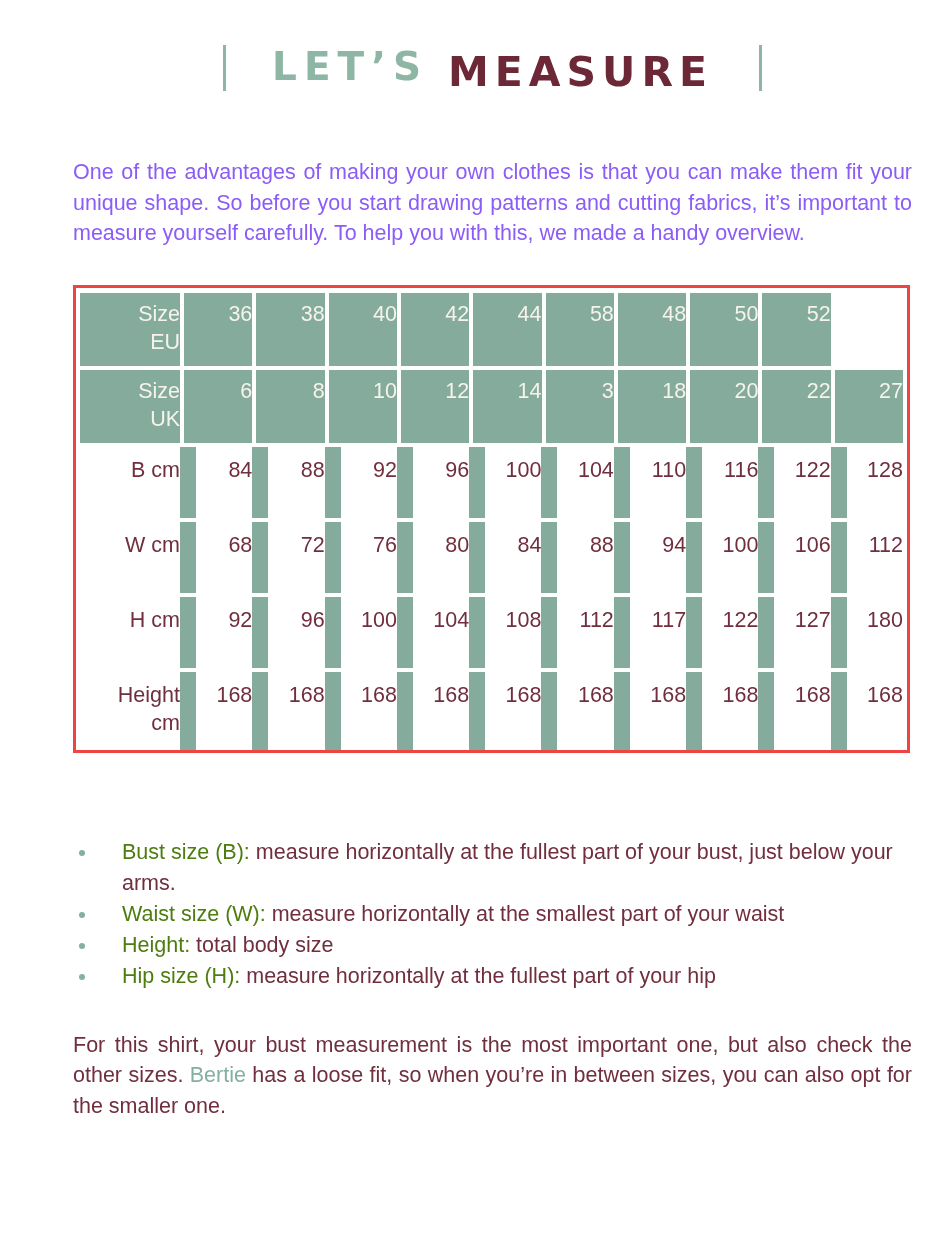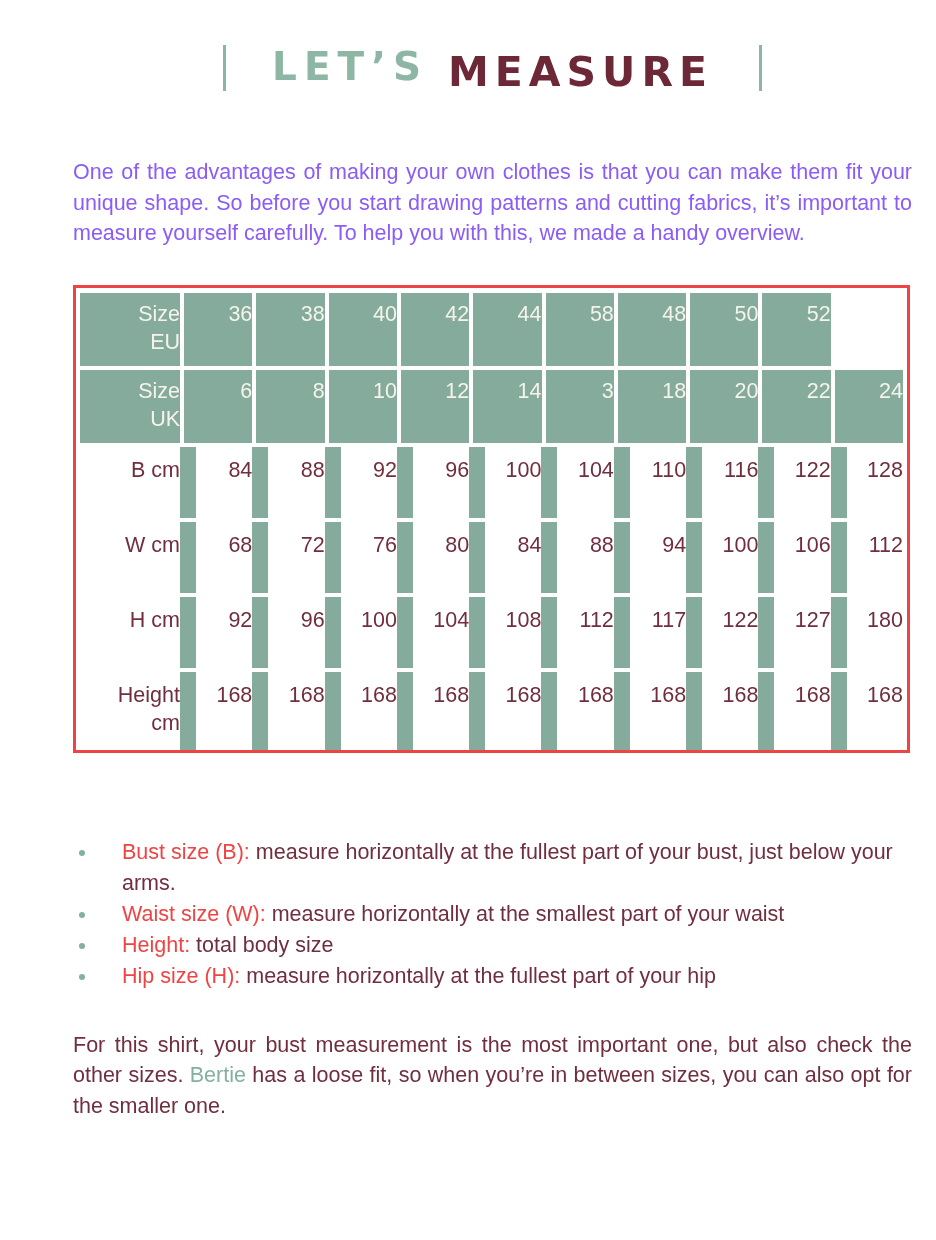--- a/index.html
+++ b/index.html
@@ -105,21 +105,21 @@
   }
   .dot {
     flex: 0 0 auto;
     width: 6px;
     height: 6px;
     border-radius: 50%;
     background: #84b0a0;
     margin: 13px 0 0 6px;
   }
   .btxt { margin-left: 37px; color: #702e3e; }
-  .blabel { color: #ef4444; text-align: right; }
+  .blabel { color: #4d7c0f; text-align: right; }
 
   
   .closing {
     margin-top: 38px;
     font-size: 21.5px;
     line-height: 30.5px;
     text-align: justify;
     color: #702e3e;
   }
   .hl { color: #84b0a0; }
@@ -159,21 +159,21 @@
 UK</div>
       <div class="hcell">6</div>
       <div class="hcell">8</div>
       <div class="hcell">10</div>
       <div class="hcell">12</div>
       <div class="hcell">14</div>
       <div class="hcell">3</div>
       <div class="hcell">18</div>
       <div class="hcell">20</div>
       <div class="hcell">22</div>
-      <div class="hcell">24</div>
+      <div class="hcell">27</div>
     </div>
 
     <div class="tbody">
 
       <div class="brow">
         <div class="bcell">B cm</div>
         <div class="bcell">84</div>
         <div class="bcell">88</div>
         <div class="bcell">92</div>
         <div class="bcell">96</div>

